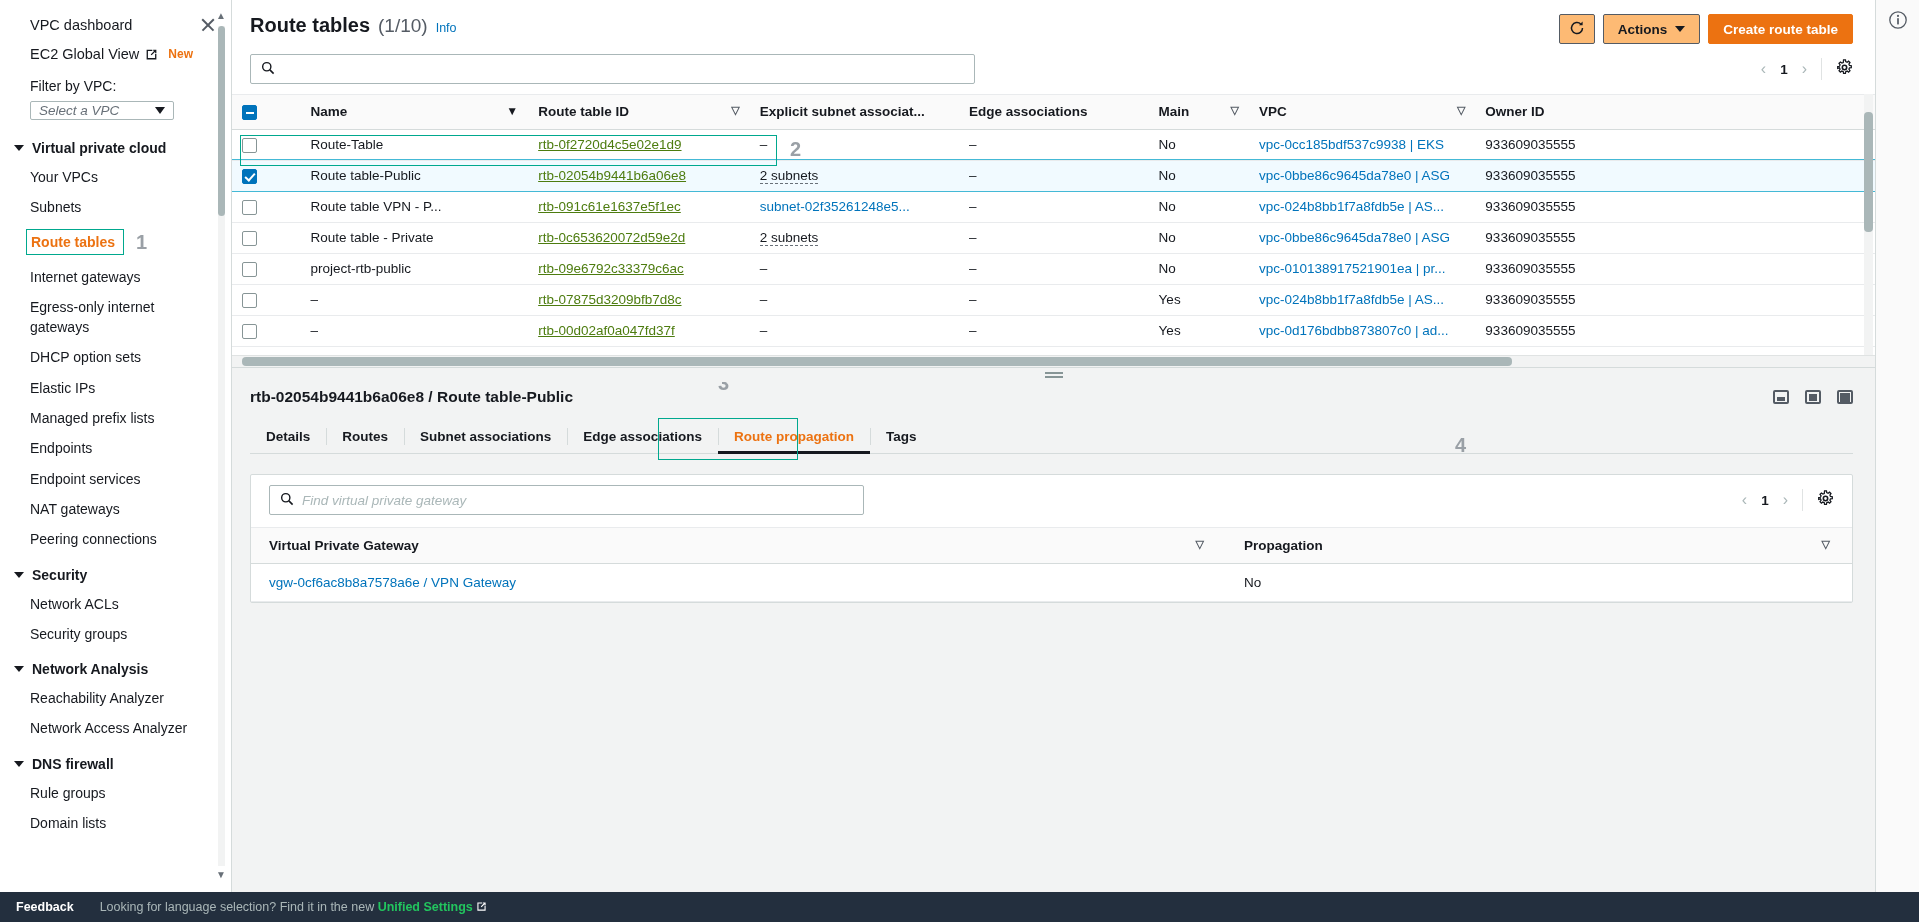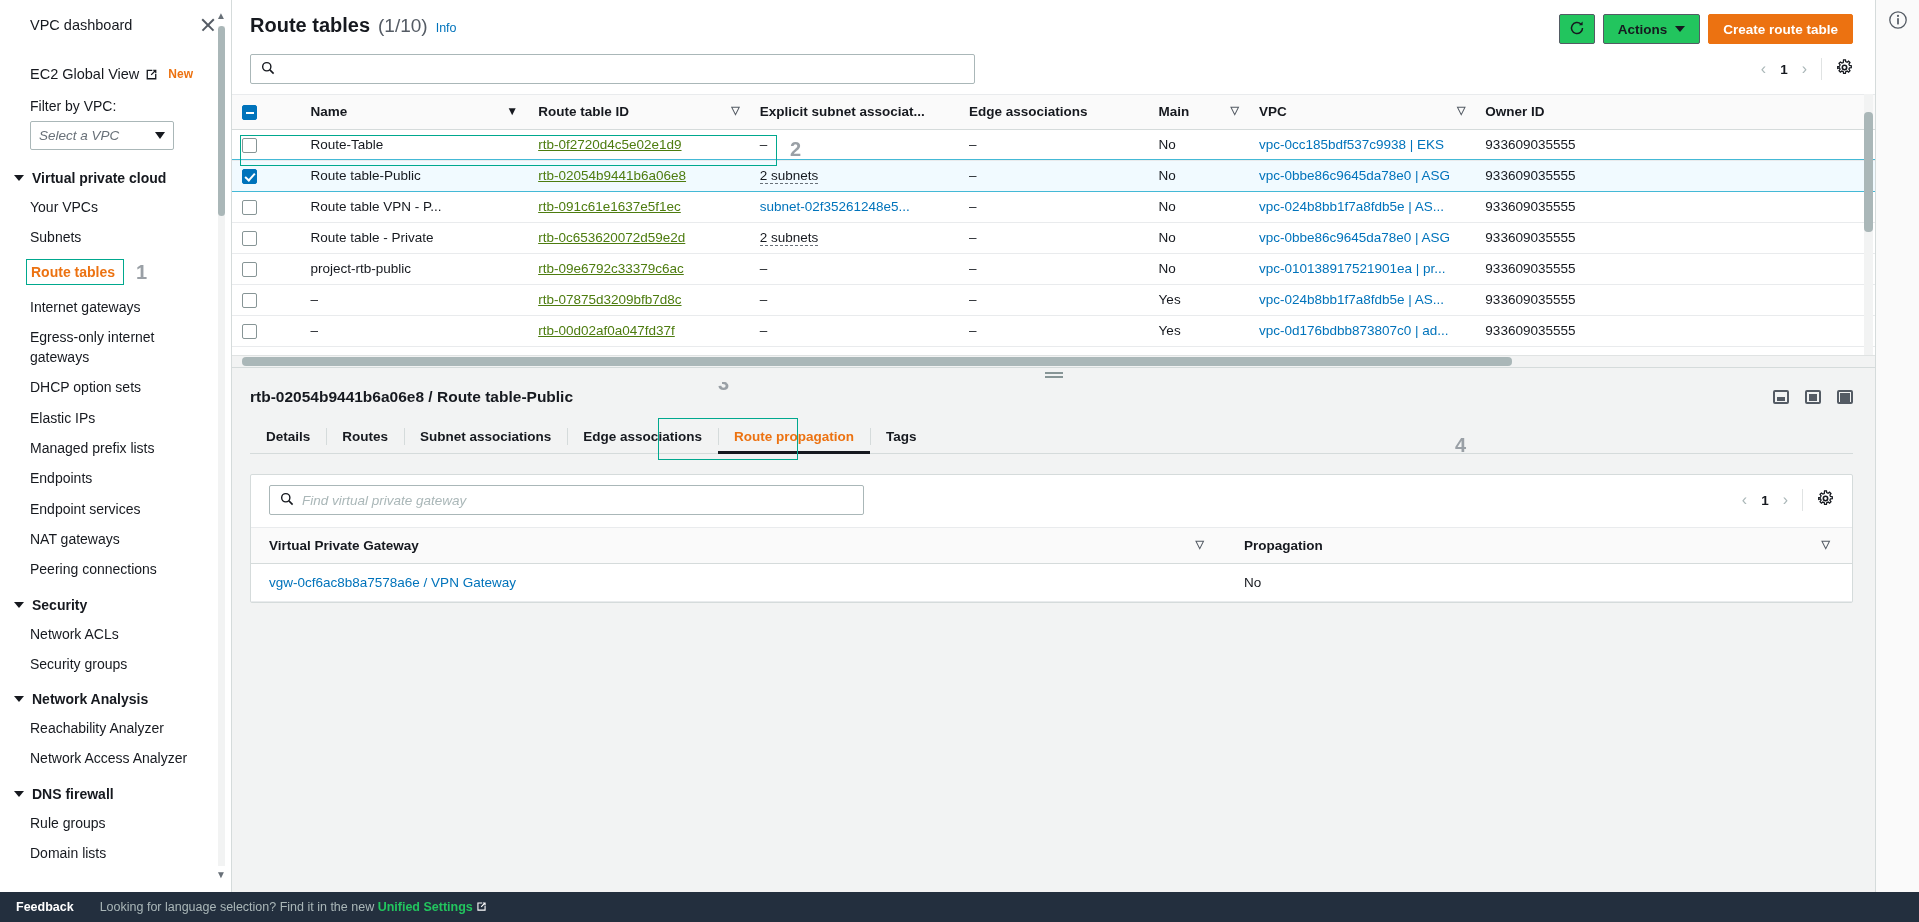--- a/index.html
+++ b/index.html
@@ -20,40 +20,40 @@
     background: #fff;
     border-right: 1px solid #d5dbdb;
     padding: 16px 0 0 0;
     position: relative;
     height: 892px;
     overflow: hidden;
   }
   .side-inner { padding-left: 30px; padding-right: 14px; }
   .side-top-row {
     display: flex; align-items: center; justify-content: space-between;
-    margin-bottom: 32px;
+    margin-bottom: 12px;
   }
   .side-title { font-size: 14.5px; color: #16191f; }
   .close-x { cursor: pointer; width: 18px; height: 18px; position: relative; }
   .close-x::before, .close-x::after {
     content: ""; position: absolute; left: 1px; top: 8px;
     width: 16px; height: 1.6px; background: #545b64;
   }
   .close-x::before { transform: rotate(45deg); }
   .close-x::after { transform: rotate(-45deg); }
 
   .global-view { display: flex; align-items: center; gap: 6px; margin-bottom: 16px; }
   .global-view .gv-label { font-size: 14.5px; color: #16191f; }
   .ext-icon { display:inline-block; width: 13px; height: 13px; position: relative; }
   .ext-icon svg { display:block; }
   .new-badge { color: #ec7211; font-weight: bold; font-size: 12px; margin-left: 4px; }
 
   .filter-label { font-size: 14px; color: #16191f; font-weight: 400; margin-bottom: 7px; }
   .vpc-select {
-    width: 144px; height: 29px;
+    width: 144px; height: 19px;
     border: 1px solid #aab7b8; border-radius: 2px;
     background: #fff;
     display: flex; align-items: center; justify-content: space-between;
     padding: 8px 8px;
     font-style: italic; color: #687078; font-size: 13.5px;
     cursor: pointer;
     margin-bottom: 20px;
   }
   .caret-down {
     width: 0; height: 0;
@@ -125,21 +125,21 @@
     display: flex; align-items: flex-start; justify-content: space-between;
     padding: 14px 22px 0 18px;
   }
   .page-title-wrap { display: flex; align-items: baseline; gap: 8px; }
   .page-title { font-size: 20px; font-weight: bold; color: #16191f; }
   .page-count { font-size: 19px; color: #545b64; font-weight: 400; }
   .info-link { font-size: 12.5px; color: #0073bb; cursor: pointer; }
   .head-actions { display: flex; align-items: center; gap: 8px; }
   .btn {
     height: 30px; border: 1px solid #545b64; border-radius: 2px;
-    background: #22c55e; color: #16191f;
+    background: #fdba74; color: #16191f;
     font-size: 13.5px; font-weight: bold;
     display: flex; align-items: center; justify-content: center;
     padding: 0 14px; cursor: pointer;
     font-family: "Liberation Sans", sans-serif;
   }
   .btn-icon { width: 36px; padding: 0; }
   .btn-primary {
     background: #ec7211; border-color: #ec7211; color: #fff;
   }
   .btn .caret { margin-left: 8px; width: 0; height: 0;

